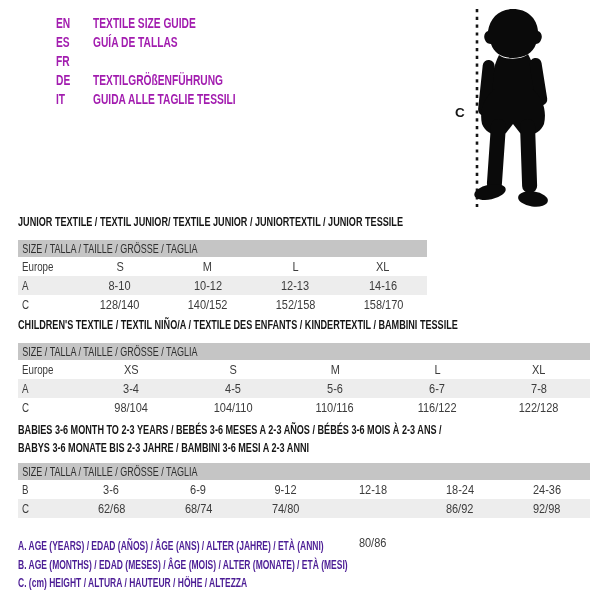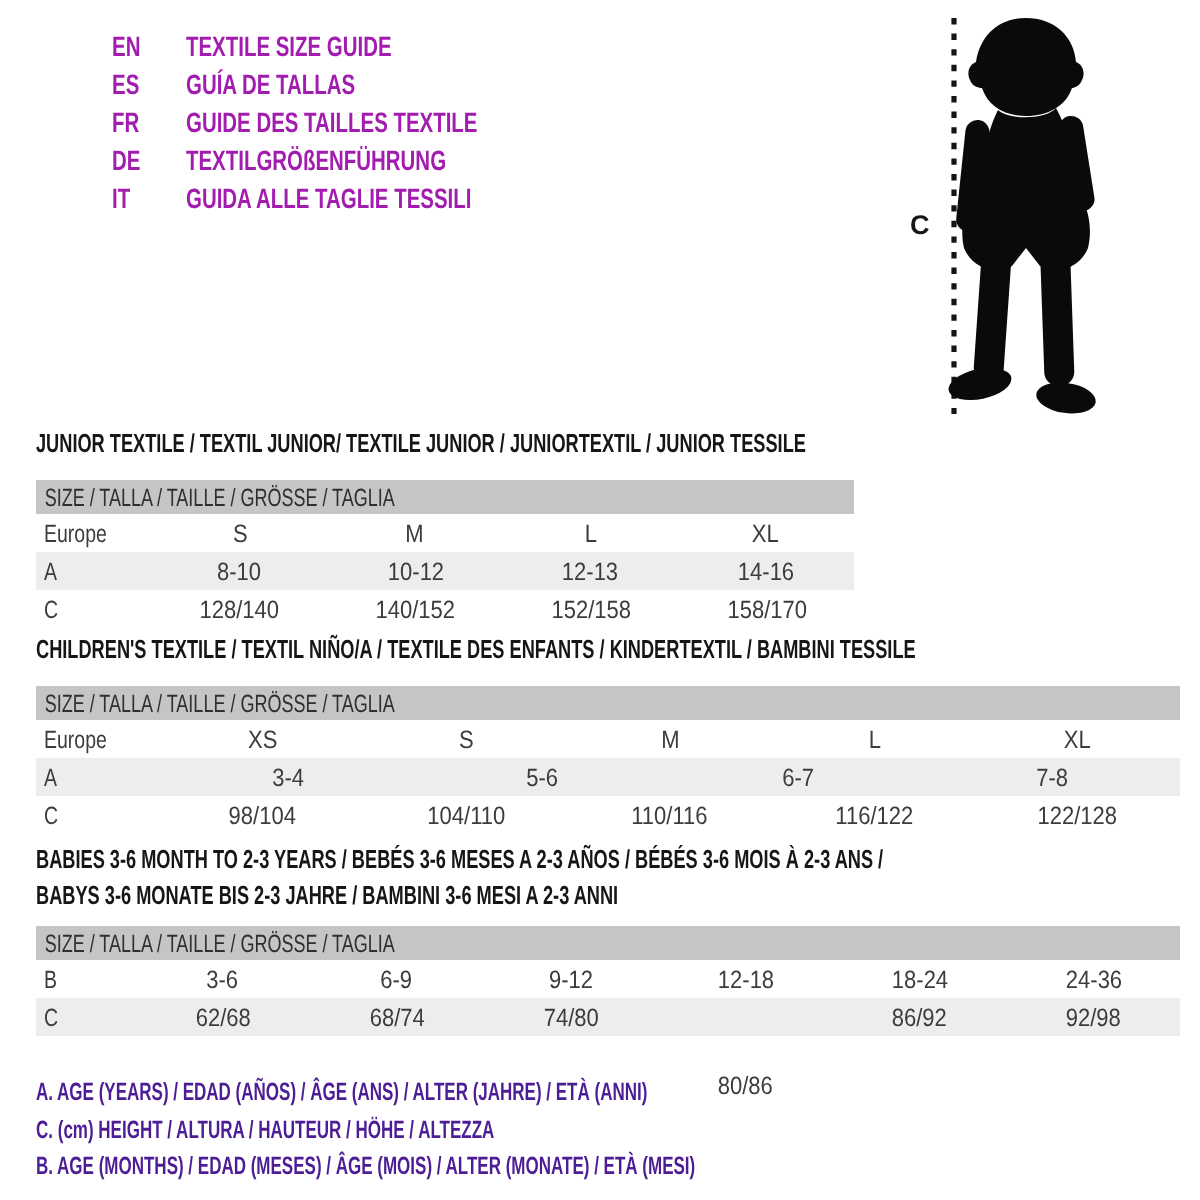--- a/index.html
+++ b/index.html
@@ -51,21 +51,20 @@
     <div class="lang-row">
       <div class="lang-code"><span class="cond">EN</span></div>
       <div class="lang-label"><span class="cond">TEXTILE SIZE GUIDE</span></div>
     </div>
     <div class="lang-row">
       <div class="lang-code"><span class="cond">ES</span></div>
       <div class="lang-label"><span class="cond">GUÍA DE TALLAS</span></div>
     </div>
     <div class="lang-row">
       <div class="lang-code"><span class="cond">FR</span></div>
-      <div class="lang-label"><span class="cond">GUIDE DES TAILLES TEXTILE</span></div>
     </div>
     <div class="lang-row">
       <div class="lang-code"><span class="cond">DE</span></div>
       <div class="lang-label"><span class="cond">TEXTILGRÖßENFÜHRUNG</span></div>
     </div>
     <div class="lang-row">
       <div class="lang-code"><span class="cond">IT</span></div>
       <div class="lang-label"><span class="cond">GUIDA ALLE TAGLIE TESSILI</span></div>
     </div>
   </div>
@@ -179,20 +178,23 @@
         </div>
       </div>
       <div class="trow alt" style="left: 18px; top: 379px; width: 572px; height: 19px;">
         <div class="cell lab" style="width: 58px; flex: 0 0 58px;">
           <span>A</span>
         </div>
         <div class="cell val" style="flex: 1 1 0px;">
           <span>3-4</span>
         </div>
         <div class="cell val" style="flex: 1 1 0px;">
+          <span>4-5</span>
+        </div>
+        <div class="cell val" style="flex: 1 1 0px;">
           <span>5-6</span>
         </div>
         <div class="cell val" style="flex: 1 1 0px;">
           <span>6-7</span>
         </div>
         <div class="cell val" style="flex: 1 1 0px;">
           <span>7-8</span>
         </div>
       </div>
       <div class="trow" style="left: 18px; top: 398px; width: 572px; height: 19px;">
@@ -268,20 +270,20 @@
           <span>92/98</span>
         </div>
       </div>
     </div>
 
   <div id="legend">
     <div class="legend-line">
         <span class="cond">A. AGE (YEARS) / EDAD (AÑOS) / ÂGE (ANS) / ALTER (JAHRE) / ETÀ (ANNI)</span>
       </div>
     <div class="legend-line">
+        <span class="cond">B. AGE (MONTHS) / EDAD (MESES) / ÂGE (MOIS) / ALTER (MONATE) / ETÀ (MESI)</span>
+      </div>
+    <div class="legend-line">
         <span class="cond">C. (cm) HEIGHT / ALTURA / HAUTEUR / HÖHE / ALTEZZA</span>
       </div>
-    <div class="legend-line">
-        <span class="cond">B. AGE (MONTHS) / EDAD (MESES) / ÂGE (MOIS) / ALTER (MONATE) / ETÀ (MESI)</span>
-      </div>
   </div>
 
 </div>
 
 </body></html>

